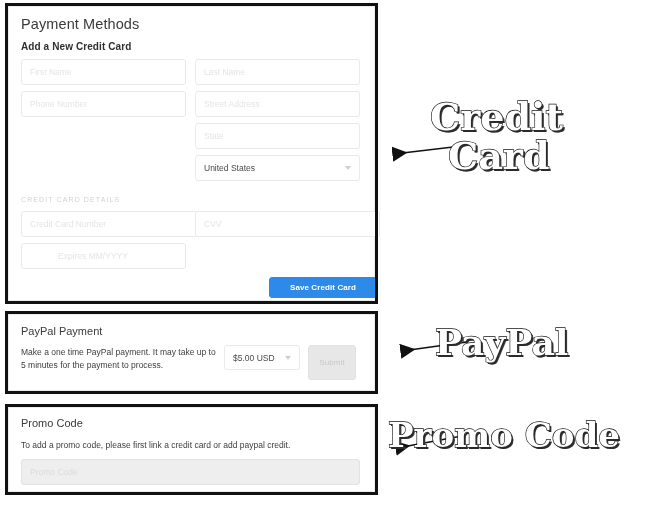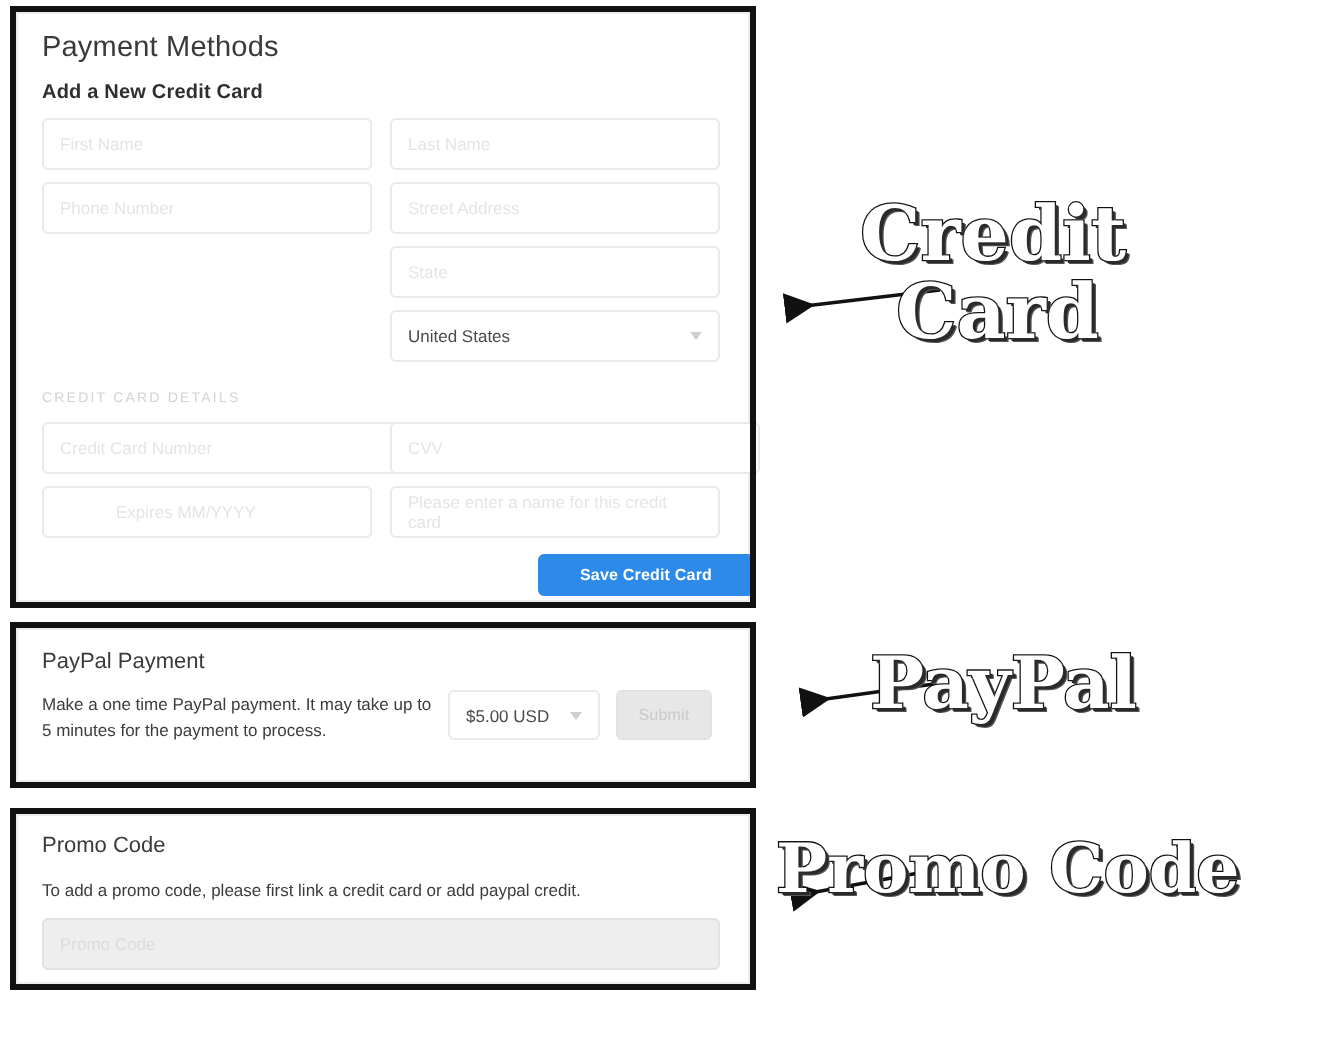--- a/index.html
+++ b/index.html
@@ -108,35 +108,34 @@
     <span>United States</span>
     <span class="caret"></span>
   </div>
 
   <div class="section-label" style="position:absolute;left:12px;top:189px;">CREDIT CARD DETAILS</div>
 
   <div class="fld ph" style="left:12px;top:204px;width:192px;text-align:right;">Credit Card Number</div>
   <div class="fld ph" style="left:186px;top:204px;width:185px;">CVV</div>
 
   <div class="fld ph" style="left:12px;top:236px;width:165px;padding-left:36px;">Expires MM/YYYY</div>
-  <div class="fld ph" style="left:186px;top:236px;width:165px;">Please enter a name for this credit card</div>
 
   <div class="btn btn-primary" style="left:260px;top:270px;width:108px;height:21px;">Save Credit Card</div>
 </div>
 
 <div class="panel" id="panel-paypal">
   <div style="position:absolute;left:12px;top:10px;font-size:11px;color:#3a3a3a;">PayPal Payment</div>
   <div class="panel-body" style="position:absolute;left:12px;top:31px;width:196px;">Make a one time PayPal payment. It may take up to 5 minutes for the payment to process.</div>
 
   <div class="fld val" style="left:215px;top:30px;width:76px;height:25px;">
     <span>$5.00 USD</span>
     <span class="caret"></span>
   </div>
 
-  <div class="btn btn-disabled" style="left:299px;top:30px;width:48px;height:25px;">Submit</div>
+  <div class="btn btn-disabled" style="left:299px;top:30px;width:48px;height:35px;">Submit</div>
 </div>
 
 <div class="panel" id="panel-promo">
   <div style="position:absolute;left:12px;top:9px;font-size:11px;color:#3a3a3a;">Promo Code</div>
   <div class="panel-body" style="position:absolute;left:12px;top:31px;width:330px;">To add a promo code, please first link a credit card or add paypal credit.</div>
   <div class="fld ph disabled" style="left:12px;top:51px;width:339px;height:26px;">Promo Code</div>
 </div>
 
 <div class="annot-box" id="box-credit"></div>
 <div class="annot-box" id="box-paypal"></div>

